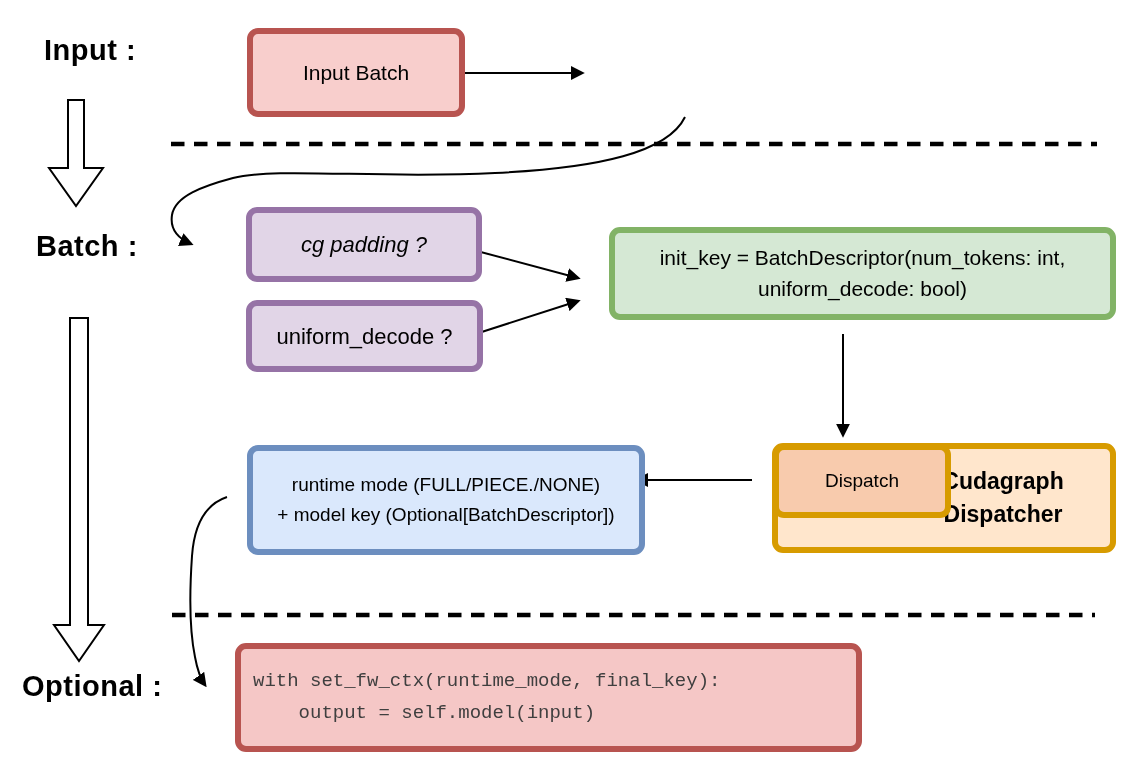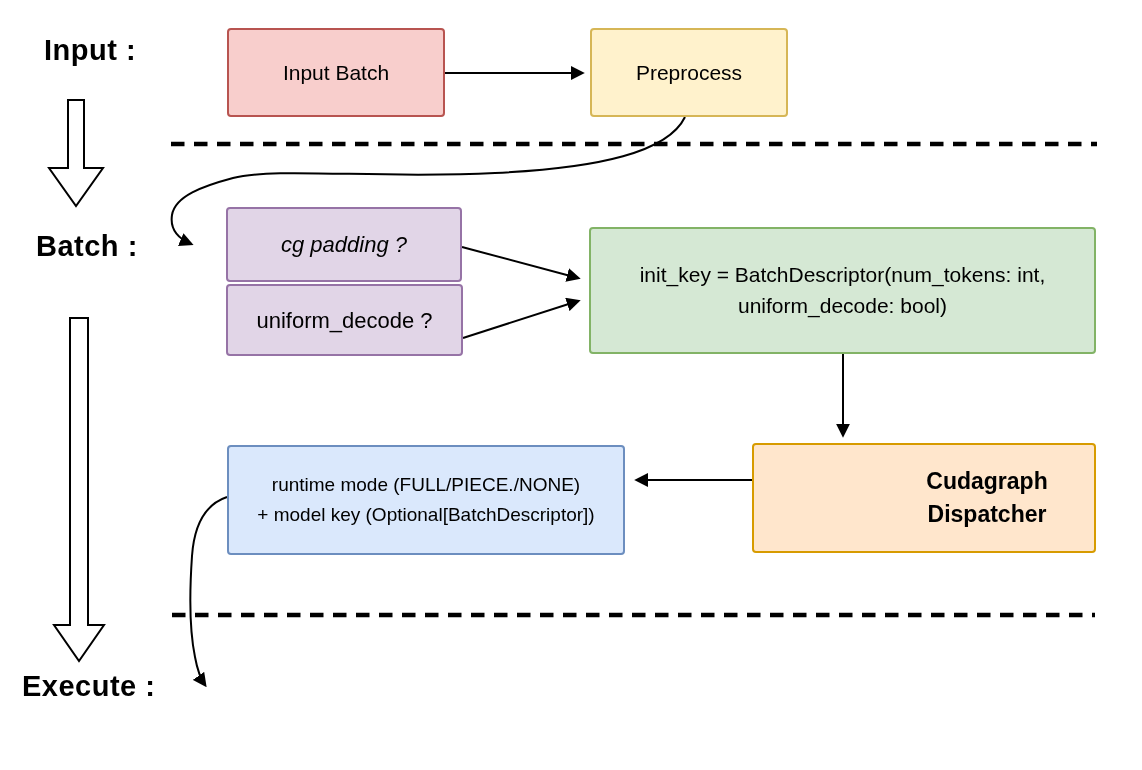--- a/index.html
+++ b/index.html
@@ -14,29 +14,29 @@
   .stage-label{
     position:absolute;z-index:2;
     font-weight:700;font-size:29px;color:#000;
     letter-spacing:0.5px;
   }
   .h-input{left:28px;top:34px;margin-left:16px;}
   .h-plan{left:36px;top:230px;}
   .h-execute{left:22px;top:670px;}
   .node{
     position:absolute;z-index:1;box-sizing:border-box;
-    border:2px solid #7f1d1d;border-radius:4px;
+    border:6px solid #7f1d1d;border-radius:11px;
     display:flex;align-items:center;justify-content:center;
-    text-align:center;color:#000;font-size:21px;line-height:1.5;
+    text-align:center;color:#000;font-size:21px;line-height:1.5;margin-left:20px;
   }
   .n-input-batch{left:227px;top:28px;width:218px;height:89px;background:#f8cecc;border-color:#b85450;}
   .n-preprocess{left:590px;top:28px;width:198px;height:89px;background:#fff2cc;border-color:#d6b656;}
   .n-cg-padding{left:226px;top:207px;width:236px;height:75px;background:#e1d5e7;border-color:#9673a6;font-size:22px;font-style:italic;}
-  .n-uniform-decode{left:226px;top:284px;width:237px;height:72px;background:#e1d5e7;border-color:#9673a6;font-size:22px;}
-  .n-init-key{left:589px;top:227px;width:507px;height:127px;background:#d5e8d4;border-color:#82b366;white-space:pre-line;font-size:21px;line-height:1.45;}
+  .n-uniform-decode{left:226px;top:300px;width:237px;height:72px;background:#e1d5e7;border-color:#9673a6;font-size:22px;}
+  .n-init-key{left:589px;top:227px;width:507px;height:93px;background:#d5e8d4;border-color:#82b366;white-space:pre-line;font-size:21px;line-height:1.45;}
   .n-runtime-mode{left:227px;top:445px;width:398px;height:110px;background:#dae8fc;border-color:#6c8ebf;white-space:pre-line;font-size:19px;line-height:1.6;}
   .n-cudagraph{left:752px;top:443px;width:344px;height:110px;background:#ffe6cc;border-color:#d79b00;justify-content:flex-end;font-size:23px;line-height:1.45;}
   .n-cudagraph .cuda-label{width:170px;padding-right:22px;text-align:center;font-weight:bold;}
   .n-dispatch{left:753px;top:444px;width:178px;height:74px;background:#f8cbad;border-color:#d79b00;font-size:19px;z-index:2;}
   .n-exec-code{
     left:215px;top:643px;width:627px;height:109px;
     background:#f5c7c6;border-color:#b85450;
     white-space:pre;font-family:"Liberation Mono","DejaVu Sans Mono",monospace;
     font-size:19px;line-height:1.65;color:#3f3f3f;
     justify-content:flex-start;text-align:left;padding-left:12px;
@@ -64,29 +64,31 @@
     <path d="M685 117 C668 152 600 168 495 173 C380 179 275 167 233 178 C203 186 175 196 172 215 C170 228 177 238 191 244" stroke="#000" stroke-width="2" fill="none" marker-end="url(#ah)"></path>
     <path d="M462 247 L578 278" stroke="#000" stroke-width="2" fill="none" marker-end="url(#ah)"></path>
     <path d="M463 338 L578 301" stroke="#000" stroke-width="2" fill="none" marker-end="url(#ah)"></path>
     <path d="M843 334 L843 435" stroke="#000" stroke-width="2" fill="none" marker-end="url(#ah)"></path>
     <path d="M752 480 L637 480" stroke="#000" stroke-width="2" fill="none" marker-end="url(#ah)"></path>
     <path d="M227 497 C203 505 194 528 192 556 C190 585 189 628 195 657 C197 668 200 678 205 685" stroke="#000" stroke-width="2" fill="none" marker-end="url(#ah)"></path>
   </svg>
 
   <div class="stage-label h-input">Input :</div>
   <div class="stage-label h-plan">Batch :</div>
-  <div class="stage-label h-execute">Execute :</div>
+  <div class="stage-label h-execute">Optional :</div>
 
   <div class="node n-input-batch">Input Batch</div>
-  <div class="node n-preprocess">Preprocess</div>
   <div class="node n-cg-padding">cg padding ?</div>
   <div class="node n-uniform-decode">uniform_decode ?</div>
   <div class="node n-init-key">init_key = BatchDescriptor(num_tokens: int,
 uniform_decode: bool)</div>
   <div class="node n-runtime-mode">runtime mode (FULL/PIECE./NONE)
 + model key (Optional[BatchDescriptor])</div>
 
   <div class="node n-cudagraph">
     <span class="cuda-label">Cudagraph Dispatcher</span>
   </div>
+  <div class="node n-dispatch">Dispatch</div>
 
+  <div class="node n-exec-code">with set_fw_ctx(runtime_mode, final_key):
+    output = self.model(input)</div>
 
 </div>
 
 </body></html>

